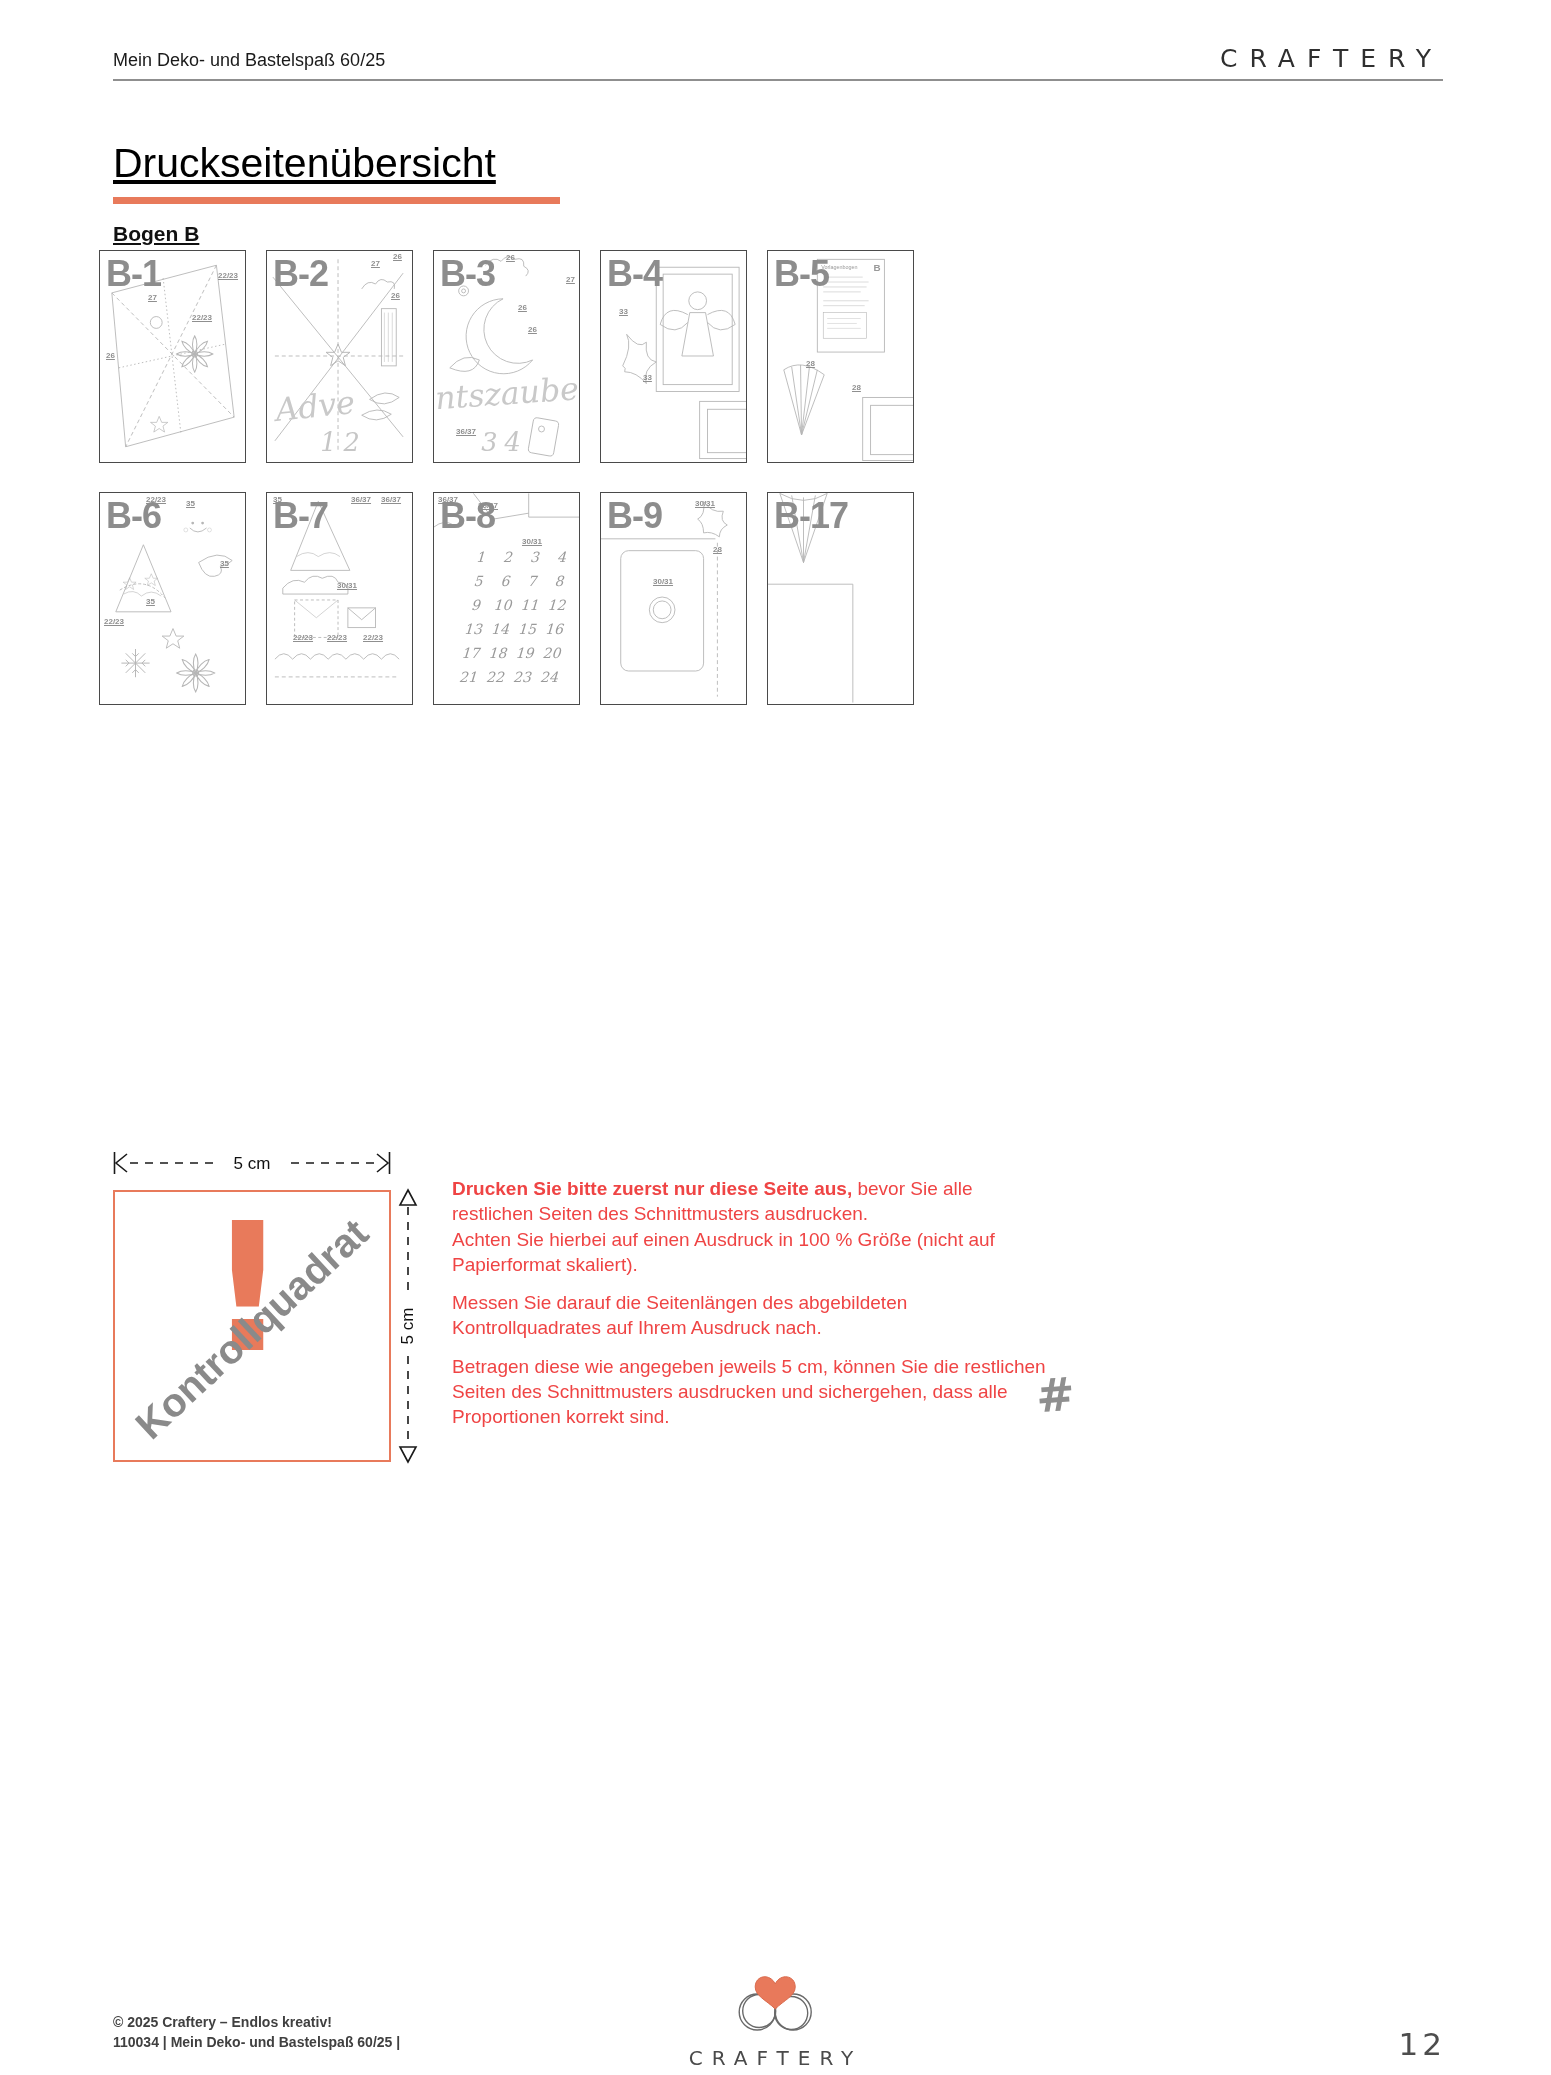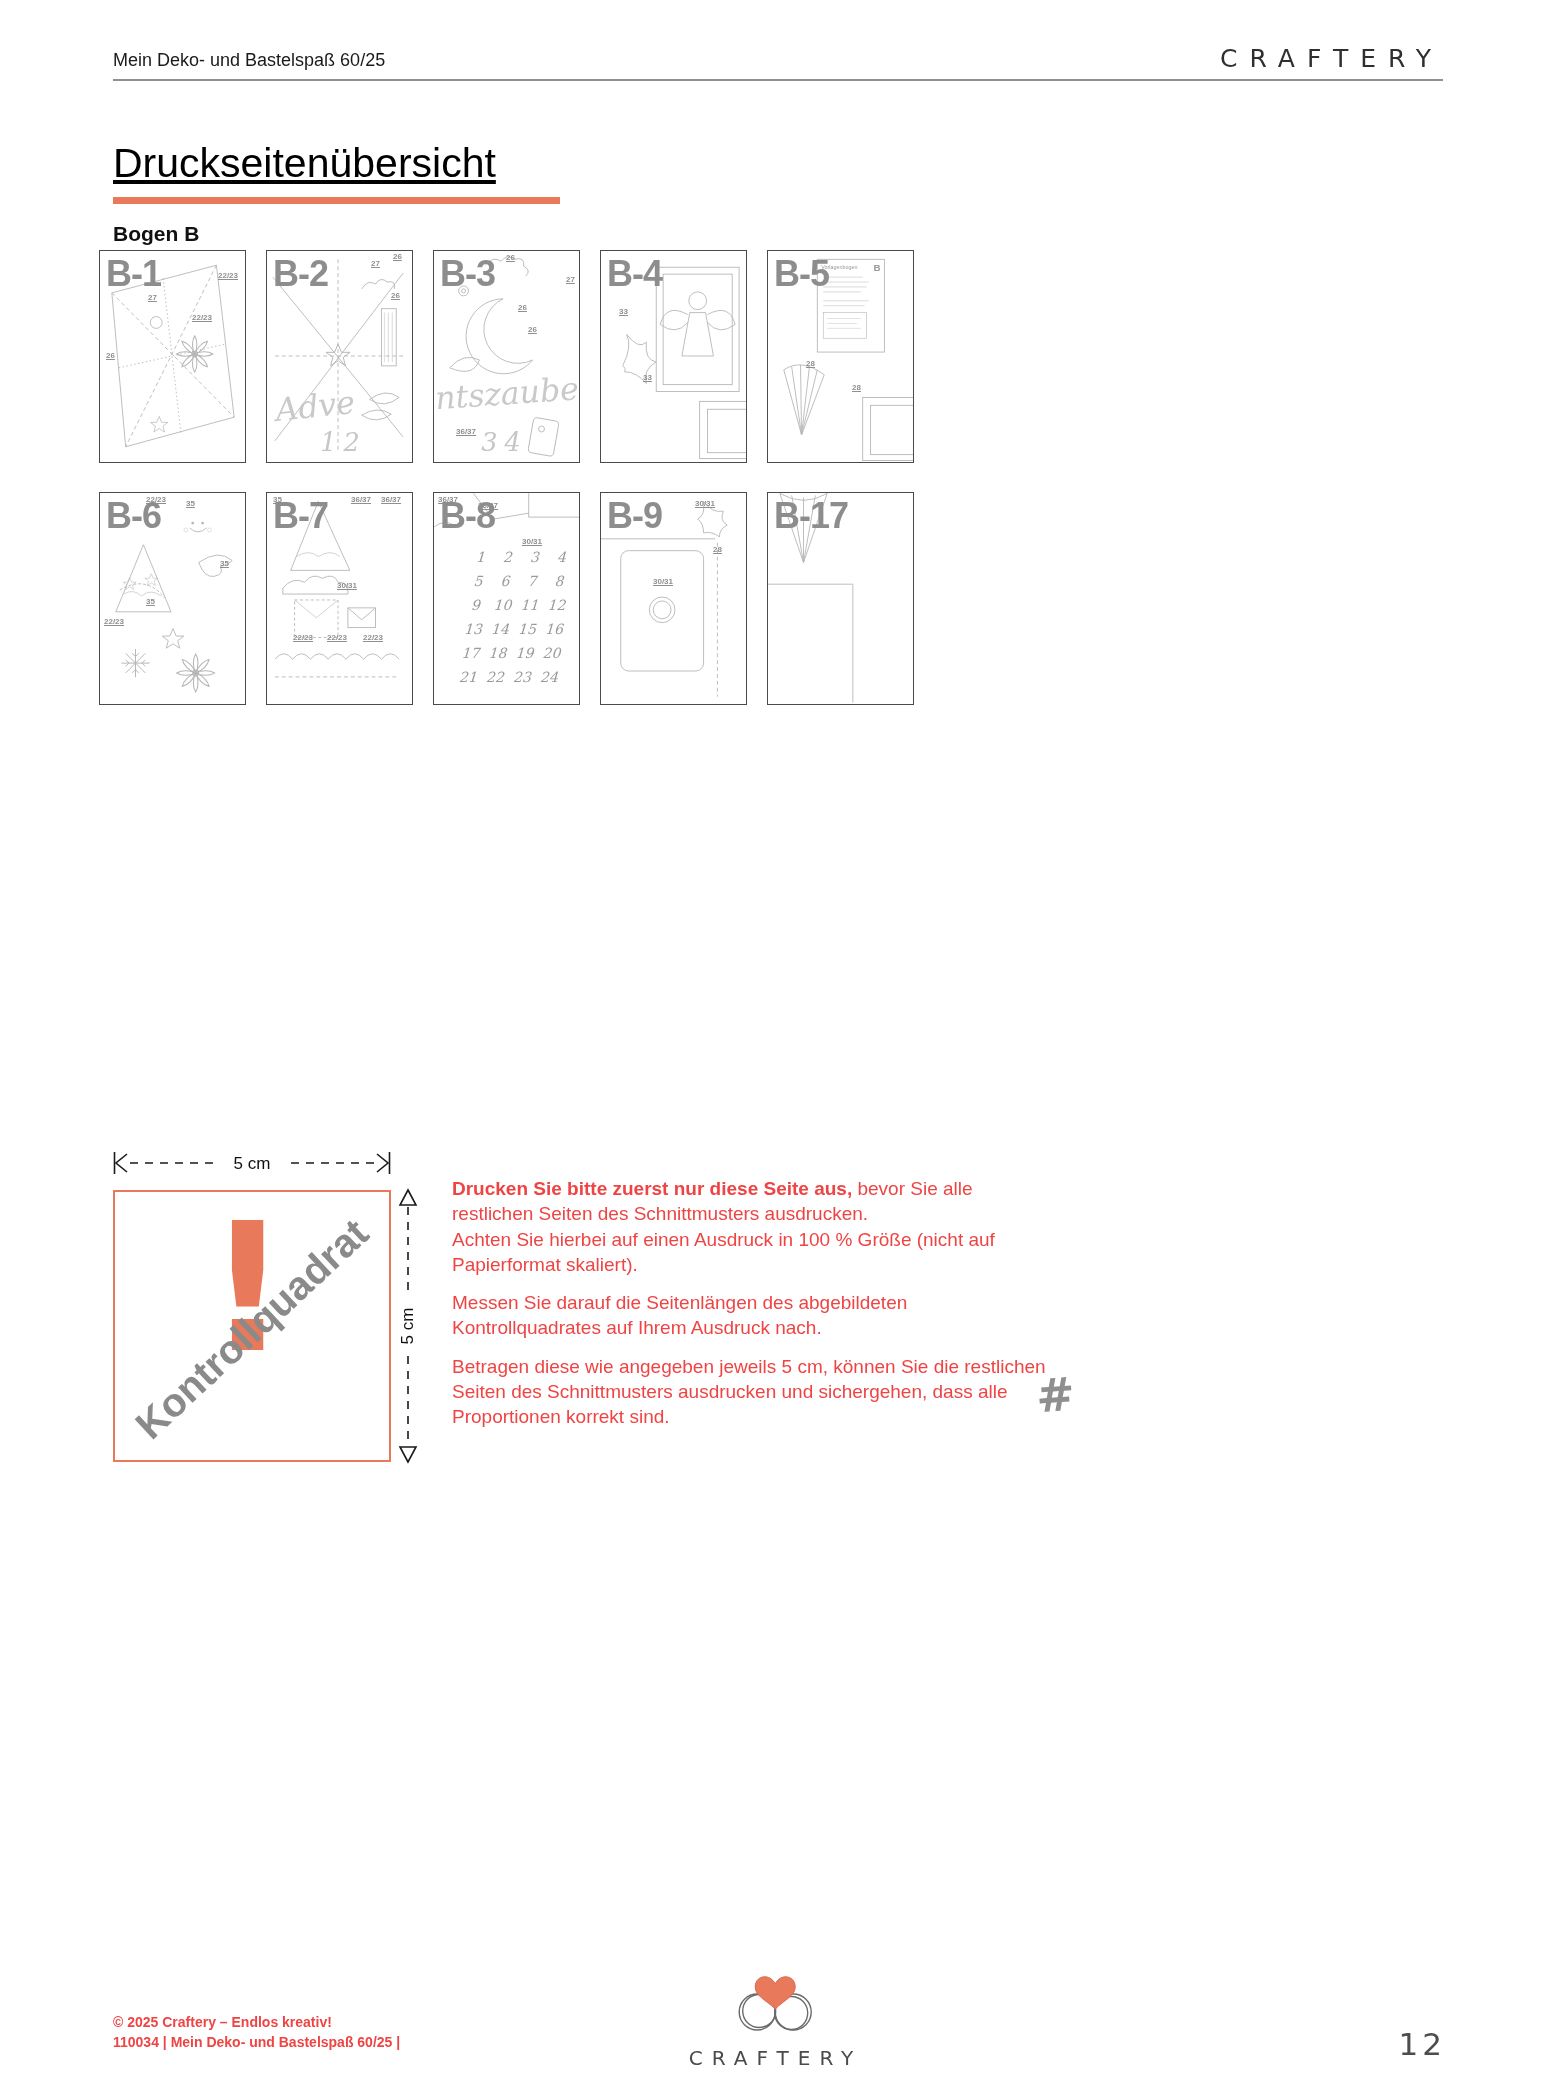--- a/index.html
+++ b/index.html
@@ -15,21 +15,21 @@
   .page{position:absolute;inset:0;background:#fff;}
 
   
   .hdr-left{position:absolute;left:113px;top:50px;font-size:18px;color:#1a1a1a;}
   .hdr-brand{position:absolute;right:108px;top:44px;font-size:25px;letter-spacing:12px;color:#2f2f2f;font-family:"DejaVu Sans",sans-serif;}
   .hdr-rule{position:absolute;left:113px;top:79px;width:1330px;height:2px;background:#8f8f8f;}
 
   
   .title{position:absolute;left:113px;top:140px;font-size:41px;color:#000;text-decoration:underline;}
   .title-bar{position:absolute;left:113px;top:197px;width:447px;height:7px;background:var(--accent);}
-  .sheet-label{position:absolute;left:113px;top:222px;font-size:21px;font-weight:bold;color:#111;}
+  .sheet-label{position:absolute;left:113px;top:222px;font-size:21px;font-weight:bold;color:#111;text-decoration:underline;}
 
   
   .thumb-grid{position:absolute;left:99px;top:250px;display:grid;
     grid-template-columns:repeat(5,147px);column-gap:20px;row-gap:29px;}
   .thumb{position:relative;width:147px;height:213px;border:1px solid #4a4a4a;background:#fff;overflow:hidden;}
   .thumb-label{position:absolute;top:0px;left:6px;font-size:36px;font-weight:bold;color:var(--label-grey);letter-spacing:-1px;z-index:3;line-height:1.25;}
   .mark{position:absolute;font-size:8px;font-weight:bold;color:#8f8f8f;z-index:2;white-space:nowrap;text-decoration:underline;}
   .sketch{position:absolute;inset:0;width:100%;height:100%;z-index:1;}
   text.scriptt{font-family:"DejaVu Serif",serif;font-style:italic;fill:#c9c9c9;stroke:none;font-size:32px;}
   text.digitt{font-family:"DejaVu Serif",serif;font-style:italic;fill:#c6c6c6;stroke:none;font-size:26px;letter-spacing:7px;}
@@ -46,21 +46,21 @@
     font-size:40px;font-weight:bold;color:#8a8a8a;white-space:nowrap;z-index:2;letter-spacing:0px;}
   .dim{position:absolute;}
   .dim text{font-family:"Liberation Sans",sans-serif;font-size:17px;fill:#111;}
 
   
   .instr{position:absolute;left:452px;top:1176px;width:595px;font-size:19px;line-height:1.33;color:#ef4444;}
   .instr p + p{margin-top:13px;}
   .hash{position:absolute;left:1036px;top:1368px;font-size:46px;font-weight:bold;color:#8f8f8f;transform:rotate(-4deg);font-family:"DejaVu Sans",sans-serif;}
 
   
-  .ftr-left{position:absolute;left:113px;top:2012px;font-size:14px;font-weight:bold;line-height:1.45;color:#ef4444;}
+  .ftr-left{position:absolute;left:113px;top:2012px;font-size:14px;font-weight:bold;line-height:1.45;color:#404040;}
   .ftr-logo{position:absolute;left:50%;transform:translateX(-50%);top:1968px;text-align:center;}
   .ftr-brand{font-size:20px;letter-spacing:9px;color:#4a4a4a;margin-top:2px;font-family:"DejaVu Sans",sans-serif;}
   .ftr-page{position:absolute;right:105px;top:2026px;font-size:31px;letter-spacing:4px;color:#4d4d4d;font-family:"DejaVu Sans",sans-serif;}
 </style>
 </head>
 <body>
 
 <svg width="0" height="0" style="position:absolute" aria-hidden="true">
   <defs>
     <g id="flower8">

